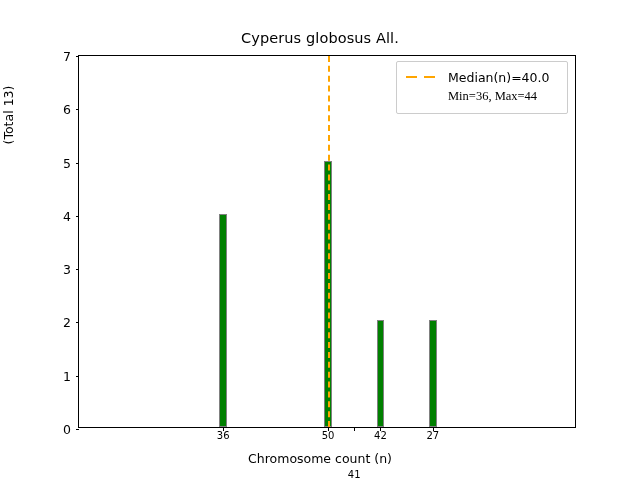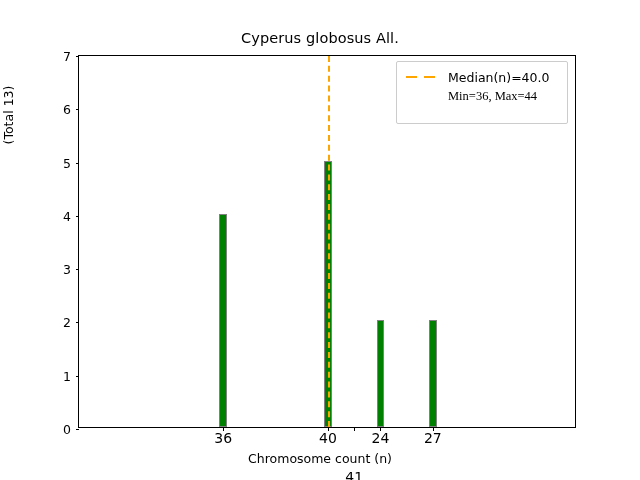--- a/index.html
+++ b/index.html
@@ -81,21 +81,21 @@
     top: 115px;
     font-size: 12.5px;
     color: #000000;
     transform: translate(-50%, -50%) rotate(-90deg);
     white-space: nowrap;
   }
   
   .xtick-label {
     position: absolute;
     top: 374px;
-    font-size: 14px;
+    font-size: 10px;
     color: #000000;
     transform: translateX(-50%);
     white-space: nowrap;
   }
   .xtick-mark {
     position: absolute;
     top: 371.8px;
     width: 0;
     height: 3.5px;
     border-left: 1.15px solid #000000;
@@ -112,21 +112,21 @@
   
   #legend {
     position: absolute;
     left: 396px;
     top: 61px;
     width: 172px;
     box-sizing: border-box;
     border: 1px solid #cccccc;
     border-radius: 2px;
     background: #ffffff;
-    padding: 6px 8px 17px 8px;
+    padding: 6px 8px 7px 8px;
   }
   .legend-row {
     display: flex;
     align-items: center;
     height: 19px;
   }
   .legend-swatch {
     width: 34px;
     height: 10px;
     margin-right: 9px;
@@ -180,25 +180,25 @@
         <div class="ytick-label" style="top: 106.571px; left: -68px;">5</div>
         <div class="ytick-mark" style="top: 53.2857px;"></div>
         <div class="ytick-label" style="top: 53.2857px; left: -68px;">6</div>
         <div class="ytick-mark" style="top: 0px;"></div>
         <div class="ytick-label" style="top: 0px; left: -68px;">7</div>
       </div>
     <div id="xticks-layer">
         <div class="xtick-mark" style="left: 144.158px;"></div>
         <div class="xtick-label" style="left: 144.158px;">36</div>
         <div class="xtick-mark" style="left: 249px;"></div>
-        <div class="xtick-label" style="left: 249px;">40</div>
+        <div class="xtick-label" style="left: 249px;">50</div>
         <div class="xtick-mark" style="left: 275.211px;"></div>
         <div class="xtick-label" style="left: 275.211px; margin-top: 39px;">41</div>
         <div class="xtick-mark" style="left: 301.421px;"></div>
-        <div class="xtick-label" style="left: 301.421px;">24</div>
+        <div class="xtick-label" style="left: 301.421px;">42</div>
         <div class="xtick-mark" style="left: 353.842px;"></div>
         <div class="xtick-label" style="left: 353.842px;">27</div>
       </div>
     <div id="bars-layer">
         <div class="bar" style="left: 140.408px; width: 7.5px; height: 213.143px; background: rgb(0, 128, 0); border-color: rgb(128, 128, 128);"></div>
         <div class="bar" style="left: 245.25px; width: 7.5px; height: 266.429px; background: rgb(0, 128, 0); border-color: rgb(128, 128, 128);"></div>
         <div class="bar" style="left: 297.671px; width: 7.5px; height: 106.571px; background: rgb(0, 128, 0); border-color: rgb(128, 128, 128);"></div>
         <div class="bar" style="left: 350.092px; width: 7.5px; height: 106.571px; background: rgb(0, 128, 0); border-color: rgb(128, 128, 128);"></div>
         <div class="median-line" style="left: 249px; border-left-color: rgb(255, 165, 0);"></div>
       </div>

